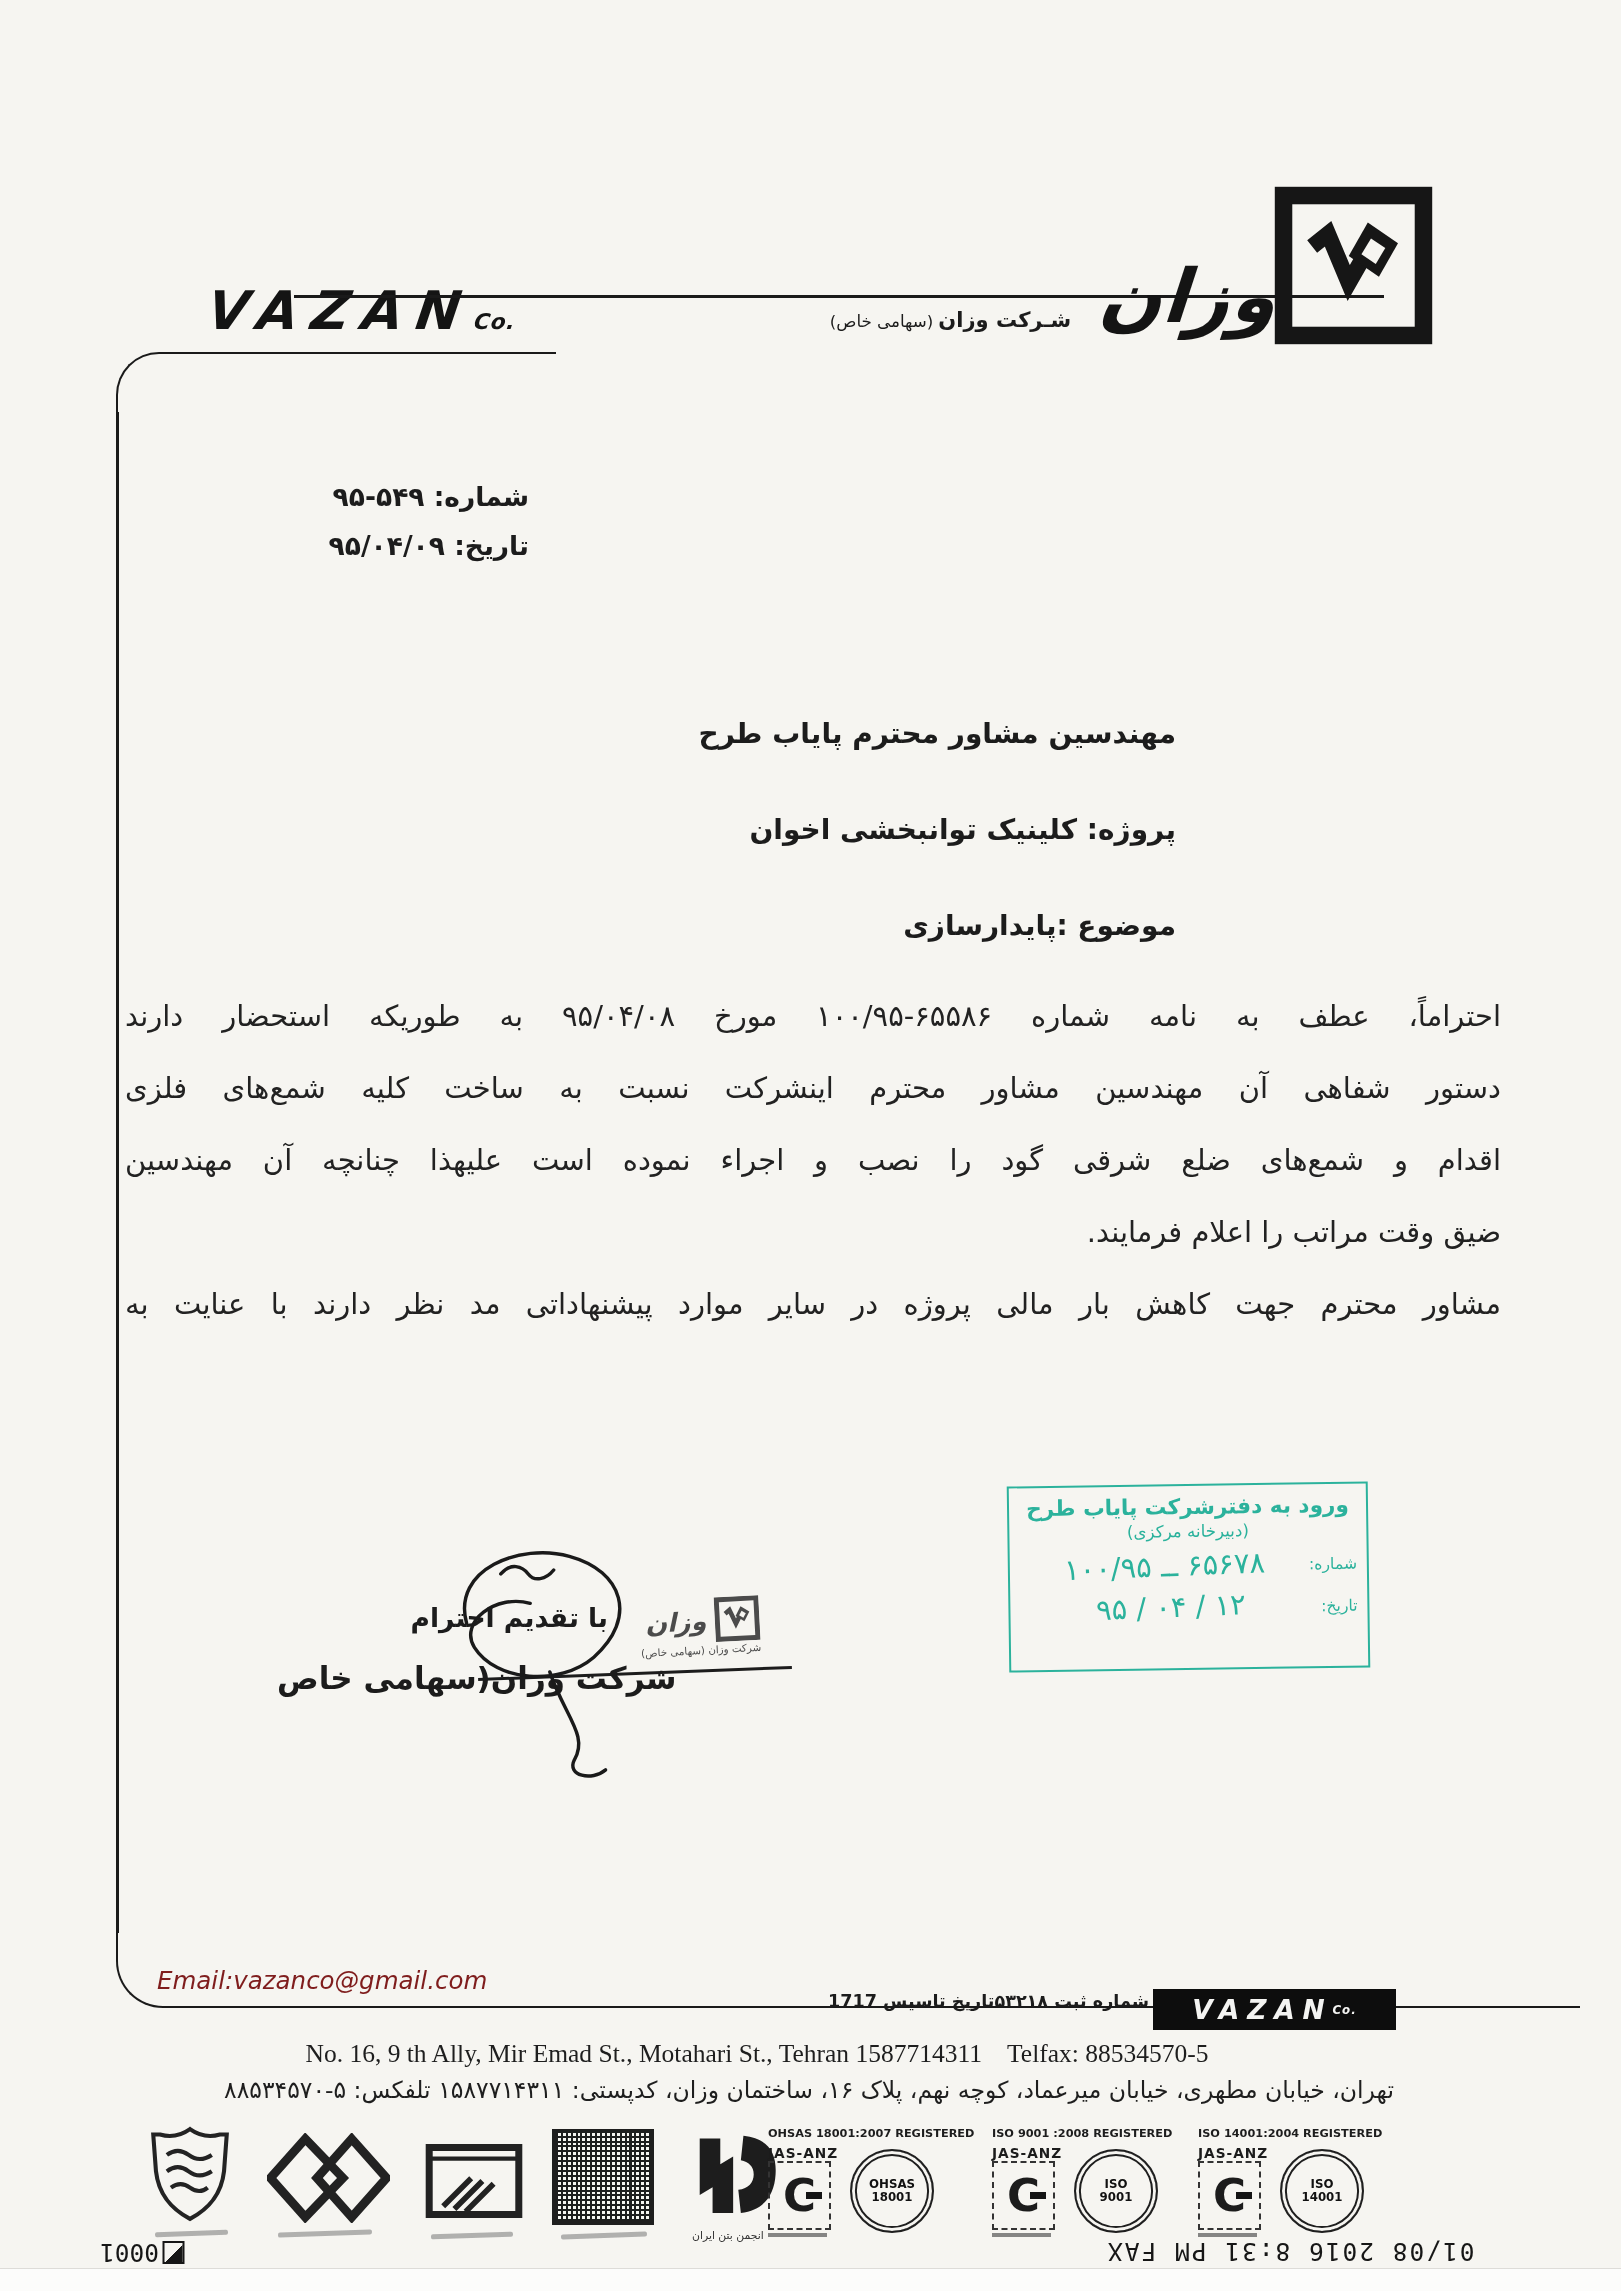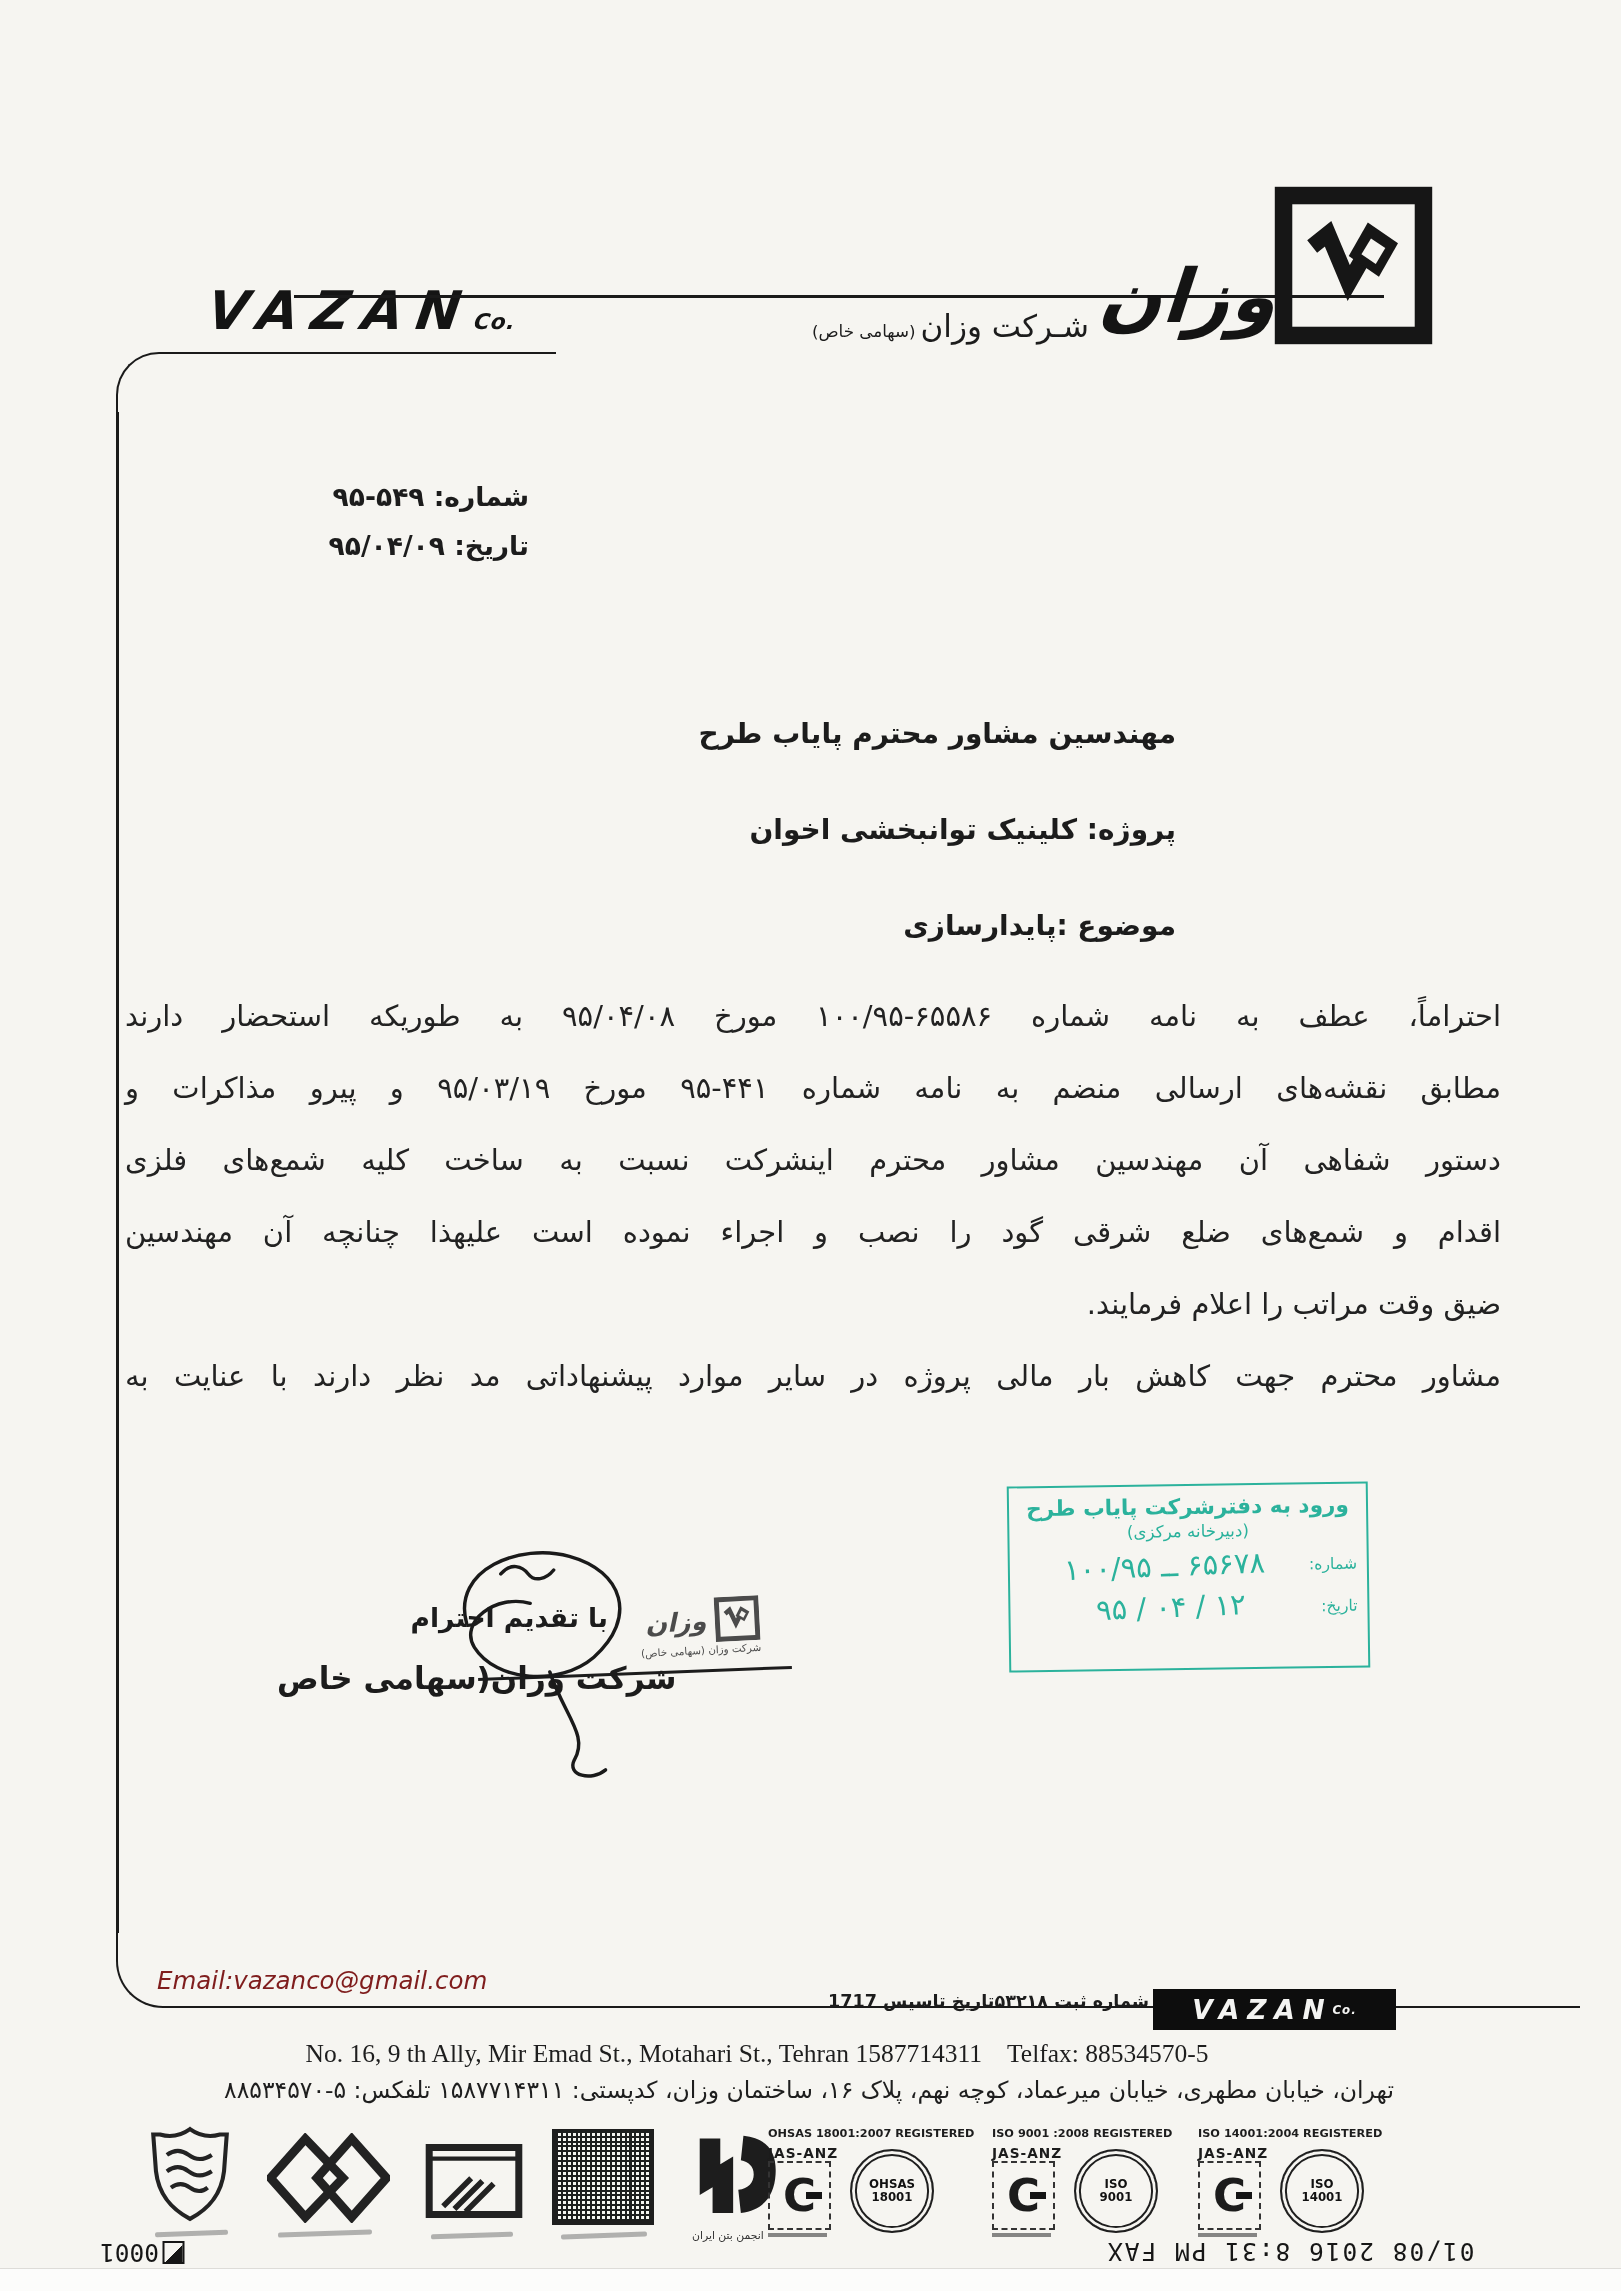--- a/index.html
+++ b/index.html
@@ -14,21 +14,21 @@
   .vazan-logo{left:208px;top:280px;font-weight:bold;font-style:italic;
     transform:skewX(-8deg);letter-spacing:12.7px;font-size:53px;color:#141414;white-space:nowrap;}
   .vazan-logo .co{font-size:21.6px;letter-spacing:1px;margin-left:2px;}
   .rule-top{left:294px;top:295px;width:1090px;height:2.9px;background:#1a1a1a;}
   .frame-top{left:116px;top:352px;width:438px;height:69px;
     border-top:2.9px solid #1a1a1a;border-left:2.9px solid #1a1a1a;border-top-left-radius:43px;}
   .frame-side{left:116px;top:412px;width:2.9px;height:1521px;background:#1a1a1a;}
   .frame-bottom{left:116px;top:1923px;width:1462px;height:83px;
     border-left:2.9px solid #1a1a1a;border-bottom:2.9px solid #1a1a1a;border-bottom-left-radius:47px;}
   .company-fa{left:784px;top:308px;width:333px;text-align:center;white-space:nowrap;}
-  .company-fa .main{font-size:31px;font-weight:normal;margin-top:16px;}
+  .company-fa .main{font-size:21px;font-weight:bold;margin-top:16px;}
   .company-fa .paren{font-size:16.7px;}
   .script-logo{left:1106px;top:253px;font-size:74px;font-weight:bold;
     transform:skewX(-18deg);color:#141414;}
   .sq-logo{left:1274px;top:186px;width:159px;height:159px;}
   
   .ref{left:196px;top:472px;width:333px;font-size:26.5px;font-weight:bold;line-height:49px;}
   
   .recipient{left:588px;top:714px;width:588px;font-size:28px;font-weight:bold;line-height:39px;}
   .recipient div{margin-bottom:57px;}
   
@@ -130,21 +130,20 @@
   </div>
 
   <div class="abs recipient rtl">
     <div>مهندسین مشاور محترم پایاب طرح</div>
     <div>پروژه: کلینیک توانبخشی اخوان</div>
     <div>موضوع :پایدارسازی</div>
   </div>
 
   <div class="abs letter-body rtl">
     <div class="bline">احتراماً، عطف به نامه شماره ۶۵۵۸۶-۱۰۰/۹۵ مورخ ۹۵/۰۴/۰۸ به طوریکه استحضار دارند</div>
-    <div class="bline">مطابق نقشه‌های ارسالی منضم به نامه شماره ۴۴۱-۹۵ مورخ ۹۵/۰۳/۱۹ و پیرو مذاکرات و</div>
     <div class="bline">دستور شفاهی آن مهندسین مشاور محترم اینشرکت نسبت به ساخت کلیه شمع‌های فلزی</div>
     <div class="bline">اقدام و شمع‌های ضلع شرقی گود را نصب و اجراء نموده است علیهذا چنانچه آن مهندسین</div>
     <div class="bline last">ضیق وقت مراتب را اعلام فرمایند.</div>
     <div class="bline">مشاور محترم جهت کاهش بار مالی پروژه در سایر موارد پیشنهاداتی مد نظر دارند با عنایت به</div>
   </div>
 
   <div class="abs stamp rtl">
     <div class="t1">ورود به دفترشرکت پایاب طرح</div>
     <div class="t2">(دبیرخانه مرکزی)</div>
     <div class="row">

